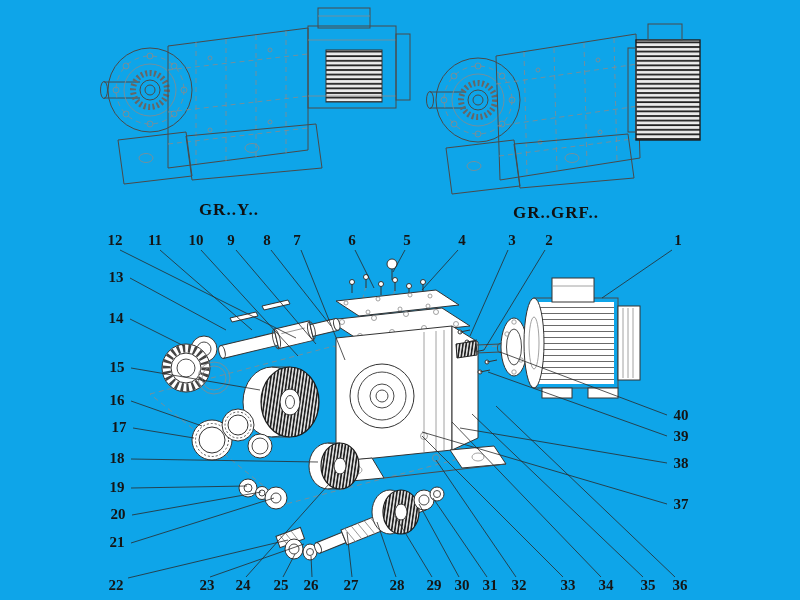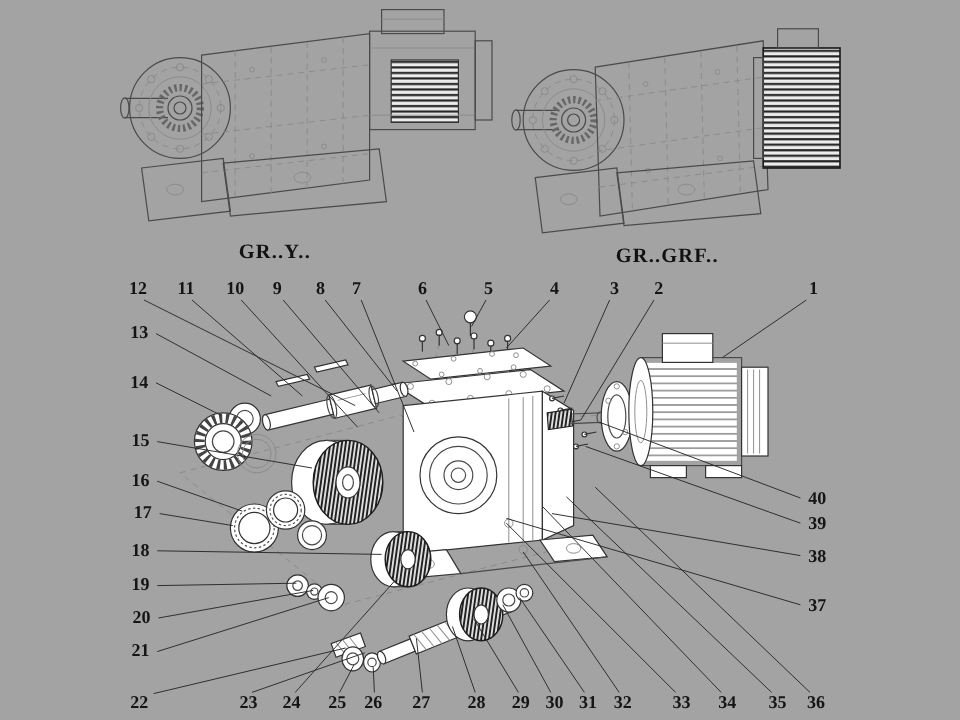--- a/index.html
+++ b/index.html
@@ -1,16 +1,16 @@
 <!DOCTYPE html>
 <html><head>
 <meta charset="utf-8">
 <style>
   html,body{margin:0;padding:0;background:#ffffff;}
-  #page{position:relative;width:800px;height:600px;background:#a3a3a3;overflow:hidden;
+  #page{position:relative;width:800px;height:600px;background:#0ea5e9;overflow:hidden;
         font-family:"Liberation Serif",serif;}
   svg{display:block;}
   .title-text{font:700 17px "Liberation Serif",serif;fill:#111;text-anchor:middle;letter-spacing:1px;}
   #callouts text{font:700 15px "Liberation Serif",serif;fill:#151515;text-anchor:middle;}
   #callouts line{stroke:#2a2a2a;stroke-width:0.8;}
   .ln{stroke:#4a4a4a;fill:none;stroke-width:1;}
   .lnlt{stroke:#8a8a8a;fill:none;stroke-width:0.8;}
   .dash{stroke:#8a8a8a;fill:none;stroke-width:0.8;stroke-dasharray:5 4;}
   .part{stroke:#333;fill:#fff;stroke-width:1;}
 </style>

